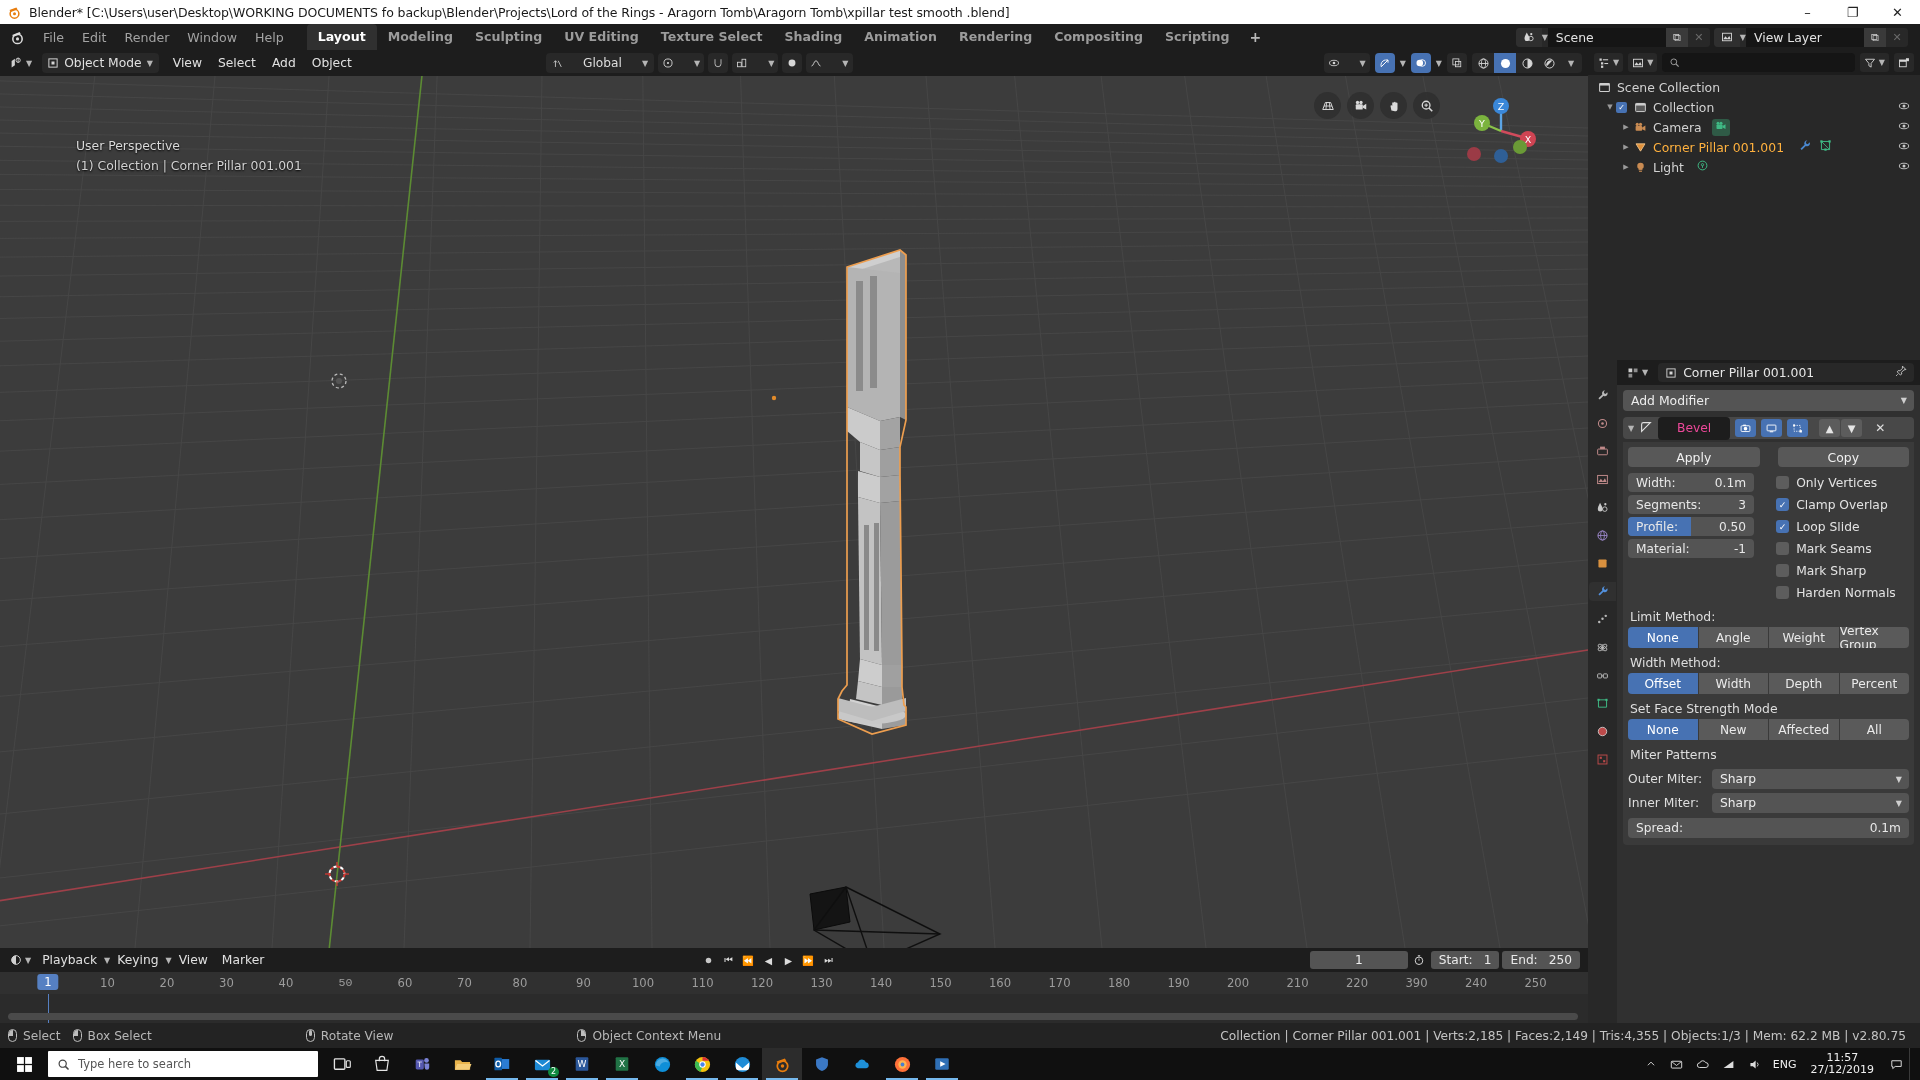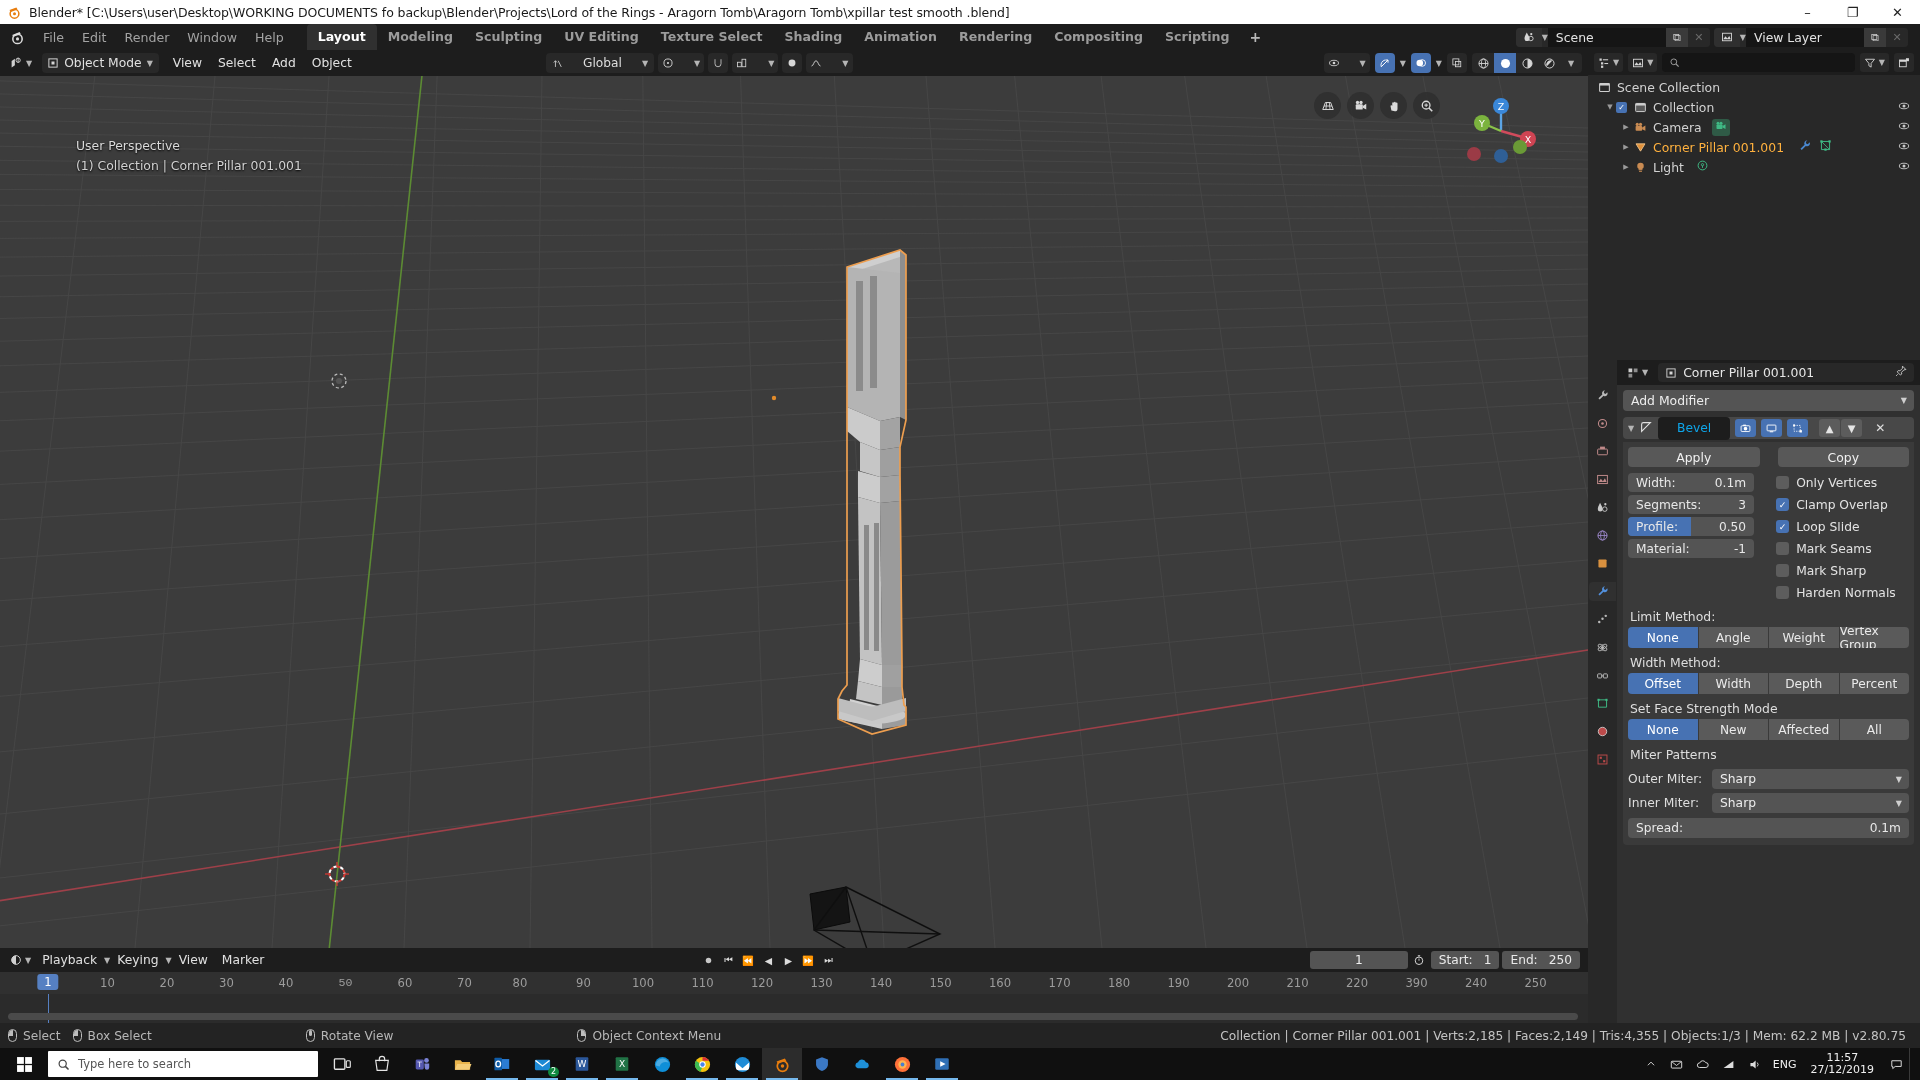--- a/index.html
+++ b/index.html
@@ -126,21 +126,21 @@
   #props-hdr{ height:25px;background:#1d1d1d;display:flex;align-items:center;padding:0 6px;gap:6px;}
   #props-bc{ flex:1;display:flex;align-items:center;gap:6px;height:19px;background:#282828;
      border-radius:4px;padding:0 7px;font-size:12.4px;color:#e6e6e6;}
   .pbtn-row{ padding:5px 6px 0;}
   .drop-wide{ height:21px;background:#545454;border-radius:4px;display:flex;align-items:center;
      padding:0 8px;font-size:12.4px;color:#ececec;position:relative;}
   .drop-wide .c{ position:absolute;right:7px;font-size:8px;color:#cfcfcf;}
   .mod-hdr{ margin:6px 6px 0;height:22px;background:#484848;border-radius:4px;display:flex;
      align-items:center;padding:0 5px;gap:5px;}
   .mod-name{ background:#1d1d1d;border-radius:4px;height:23px;display:flex;align-items:center;
-     justify-content:center;min-width:72px;font-size:12.3px;color:#0ea5e9;padding:0 8px;}
+     justify-content:center;min-width:72px;font-size:12.3px;color:#ec4899;padding:0 8px;}
   .mod-tog{ width:21px;height:18px;border-radius:3px;display:flex;align-items:center;
      justify-content:center;font-size:10px;}
   .mod-tog.on{ background:#4772b3;color:#fff;}
   .mod-tog.plain{ background:#5c5c5c;color:#e5e5e5;}
   .mod-body{ margin:3px 6px 0;background:#3a3a3a;border-radius:0 0 4px 4px;padding:5px 5px 7px;}
   .row2{ display:flex;gap:18px;}
   .wide-btn{ flex:1;height:20px;background:#585858;border-radius:4px;display:flex;align-items:center;
      justify-content:center;font-size:12.4px;color:#f0f0f0;}
   .fields-col{ width:48%;display:flex;flex-direction:column;gap:3px;}
   .fld{ height:19px;background:#545454;border-radius:4px;display:flex;align-items:center;

